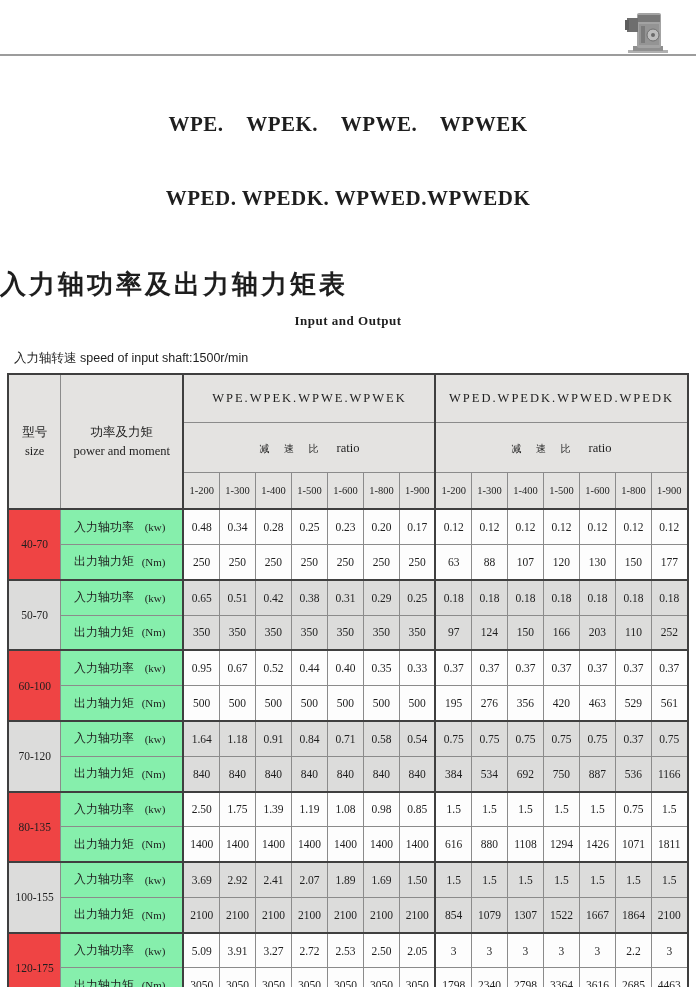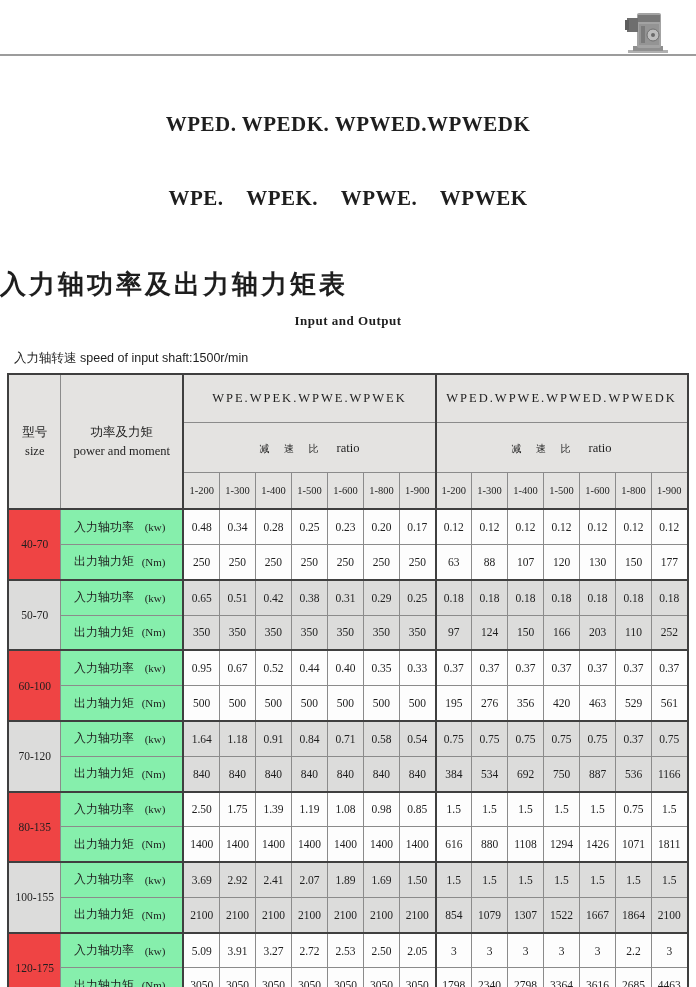--- a/index.html
+++ b/index.html
@@ -81,22 +81,22 @@
     <circle cx="29" cy="29" r="6" fill="#bdbdbd" stroke="#707070" stroke-width="1"></circle>
     <circle cx="29" cy="29" r="2" fill="#6a6a6a"></circle>
     <rect x="17" y="20" width="4" height="17" fill="#7a7a7a"></rect>
   </svg>
 </span>
 
 <div class="top-rule"></div>
 
 <div class="title-wrap">
   <div class="model-lines">
+    <div>WPE.    WPEK.    WPWE.    WPWEK</div>
     <div>WPED. WPEDK. WPWED.WPWEDK</div>
-    <div>WPE.    WPEK.    WPWE.    WPWEK</div>
   </div>
 </div>
 
 <div class="cn-title">入力轴功率及出力轴力矩表</div>
 <div class="en-title">Input and Output</div>
 
 <div class="speed-note">入力轴转速  speed of input shaft:1500r/min</div>
 
 <table class="spec">
   <colgroup>
@@ -121,21 +121,21 @@
     <tr class="h-group">
       <th rowspan="3" class="hdr-stack">
         <div>型号</div>
         <div>size</div>
       </th>
       <th rowspan="3" class="hdr-stack">
         <div>功率及力矩</div>
         <div>power and moment</div>
       </th>
       <th colspan="7" class="group-h b-left2">WPE.WPEK.WPWE.WPWEK</th>
-      <th colspan="7" class="group-h b-left2">WPED.WPWE.WPWED.WPWEDK</th>
+      <th colspan="7" class="group-h b-left2">WPED.WPEDK.WPWED.WPEDK</th>
     </tr>
     <tr class="h-ratio">
       <th colspan="7" class="ratio-h b-left2">
         <span class="cn">减 速 比</span>
         <span class="en">ratio</span>
       </th>
       <th colspan="7" class="ratio-h b-left2">
         <span class="cn">减 速 比</span>
         <span class="en">ratio</span>
       </th>

